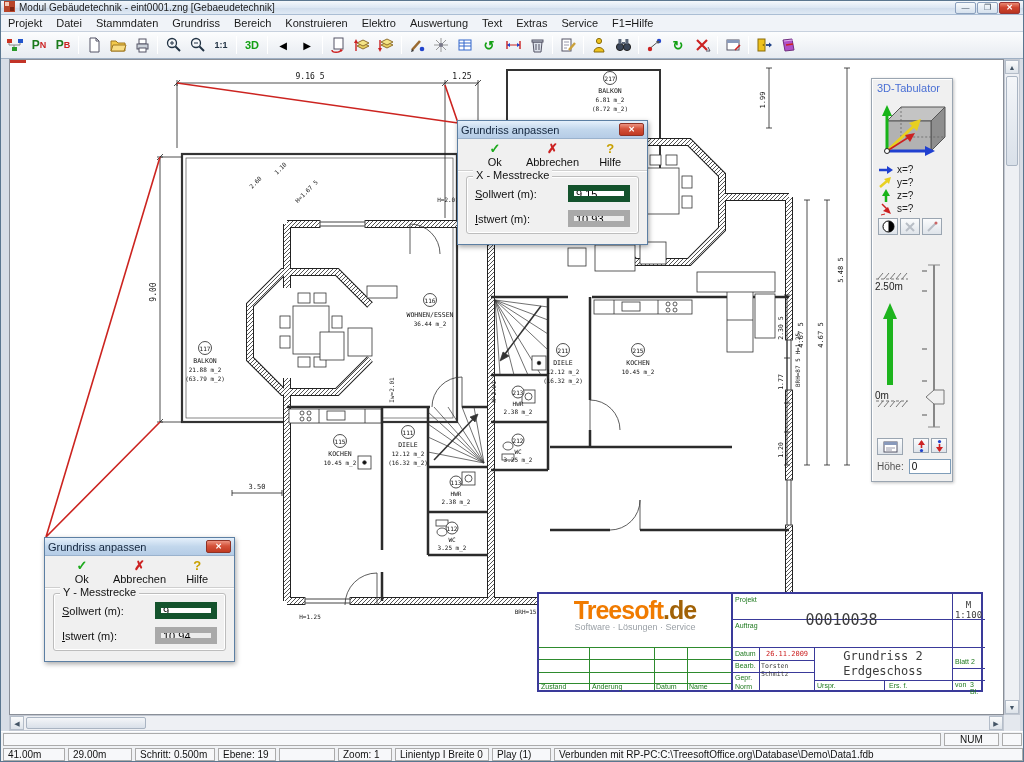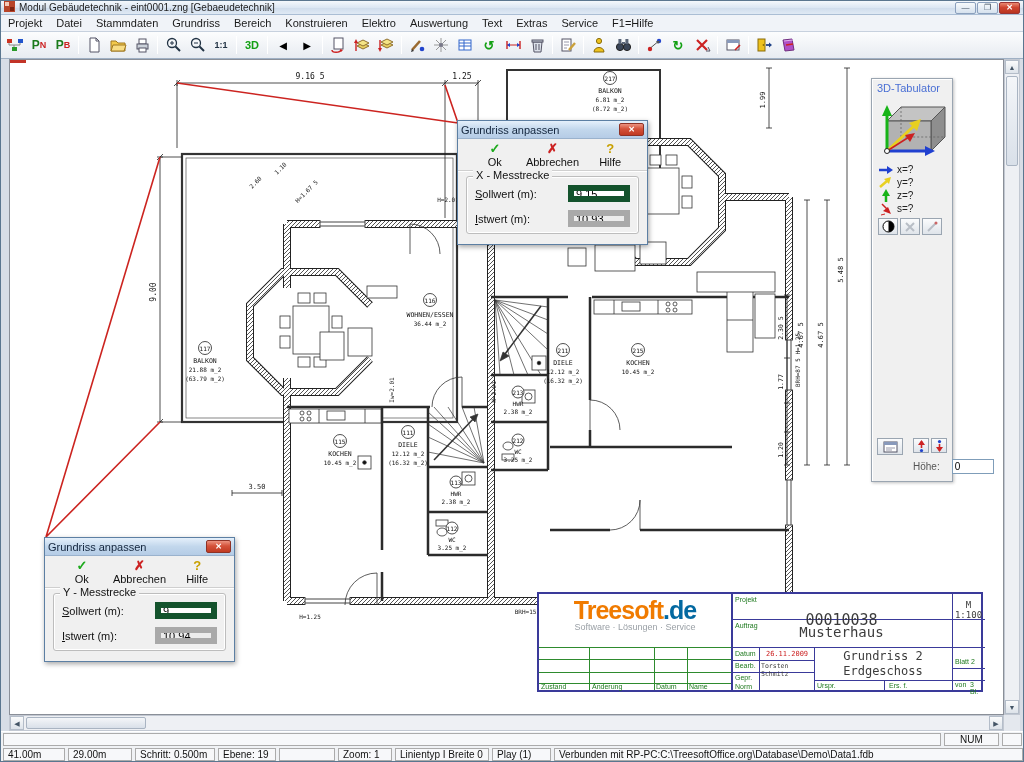--- a/index.html
+++ b/index.html
@@ -56,36 +56,36 @@
     font-family:"Liberation Sans",sans-serif;}
   .frow input.ro{background:#ececec;border-color:#a9a9a9;}
   
   .tab3d{position:absolute;left:870px;top:19px;width:82px;height:404px;background:#f0f0f0;
     border:1px solid #9aa5b1;box-shadow:inset 1px 1px 0 #fff,1px 1px 3px rgba(0,0,0,.25);font-size:10px;color:#222;}
   .tab3d .t{color:#4a6fd4;font-size:11px;padding:3px 0 1px 5px;}
   .legend-row{display:flex;align-items:center;gap:3px;padding:0 0 0 6px;height:13px;}
   .tab3d .btnrow{display:flex;gap:2px;padding:3px 0 0 6px;}
   .sbtn{width:20px;height:17px;border:1px solid #9aa5b1;background:linear-gradient(#fbfcfd,#dfe4ea);
     display:flex;align-items:center;justify-content:center;}
-  .hoehe{display:flex;align-items:center;gap:12px;padding:2px 3px 0 5px;color:#555;margin-left:36px;}
+  .hoehe{display:flex;align-items:center;gap:5px;padding:2px 3px 0 5px;color:#555;}
   .hoehe input{width:42px;height:15px;border:1px solid #7f9db9;font-size:10px;padding:0 2px;}
   
   .status1{position:absolute;left:0;top:730px;width:1024px;height:16px;background:#f0f2f5;border-top:1px solid #fff;}
   .status2{position:absolute;left:0;top:746px;width:1024px;height:16px;background:#f0f2f5;display:flex;gap:3px;padding:1px 2px;}
   .spanel{border:1px solid #ababab;background:#f7f8fa;font-size:10px;color:#111;
     padding:0 4px;white-space:nowrap;overflow:hidden;height:13px;line-height:12px;}
   
   .tblock{position:absolute;left:527px;top:532px;width:446px;height:100px;border:2px solid #3a3a9a;background:#fff;font-size:7px;}
   .tb-line{position:absolute;background:#3a3a9a;}
   .tb-gline{position:absolute;background:#2e8b2e;}
   .tb-green{position:absolute;color:#1f7a1f;font-size:7px;}
   .tb-val{position:absolute;color:#3c3c3c;font-family:"DejaVu Sans Mono",monospace;text-align:center;}
   .logo{position:absolute;left:0;top:2px;width:192px;text-align:center;}
   .logo .a{font-size:25px;font-weight:bold;color:#f07b00;letter-spacing:-1px;}
-  .logo .b{font-size:25px;font-weight:bold;color:#0369a1;letter-spacing:-1px;}
+  .logo .b{font-size:25px;font-weight:bold;color:#a16207;letter-spacing:-1px;}
   .logo .c{font-size:9px;color:#9aa0a6;margin-top:-3px;}
 </style>
 </head>
 <body>
 
 <div class="win">
 
   <div class="titlebar">
     <span class="appicon">
       <svg width="11" height="11">
@@ -578,21 +578,20 @@
         <span class="tb-green" style="left:196px;top:80px">Gepr.</span>
         <span class="tb-green" style="left:196px;top:89px">Norm</span>
         <span class="tb-green" style="left:278px;top:88px">Urspr.</span>
         <span class="tb-green" style="left:350px;top:88px">Ers. f.</span>
         <span class="tb-green" style="left:416px;top:64px">Blatt 2</span>
         <span class="tb-green" style="left:416px;top:87px">von</span>
         <span class="tb-green" style="left:431px;top:87px">3 Bl.</span>
 
         <span class="tb-val" style="left:192px;top:17px;width:221px;font-size:15px">00010038</span>
         <span class="tb-val" style="left:413px;top:6px;width:33px;font-size:9px">M 1:100</span>
-        <span class="tb-val" style="left:192px;top:30px;width:221px;font-size:14px">Musterhaus</span>
         <span class="tb-val" style="left:222px;top:56px;width:52px;font-size:7px;color:#cc2222">26.11.2009</span>
         <span class="tb-val" style="left:222px;top:68px;width:52px;font-size:6.5px;text-align:left">Torsten Schmitz</span>
         <span class="tb-val" style="left:275px;top:55px;width:138px;font-size:12px">Grundriss 2</span>
         <span class="tb-val" style="left:275px;top:70px;width:138px;font-size:12px">Erdgeschoss</span>
       </div>
     </div>
 
     <div class="vscroll">
       <div class="sarrow" style="left:0;top:0">▲</div>
       <div class="sarrow" style="left:0;bottom:0">▼</div>
@@ -664,20 +663,38 @@
             </svg>
           </div>
         <div class="sbtn">
             <svg width="12" height="12">
               <path d="M2,10 L10,2" stroke="#b8bec6" stroke-width="2"></path>
               <circle cx="10" cy="2" r="1.5" fill="#c66"></circle>
             </svg>
           </div>
       </div>
       
+      <div style="position:absolute;left:0;top:178px;width:82px;height:178px">
+        <svg width="36" height="178" style="position:absolute;left:2px;top:0">
+          <path d="M4,22 l5,-6 M10,22 l5,-6 M16,22 l5,-6 M22,22 l5,-6 M28,22 l5,-6" stroke="#777"></path>
+          <path d="M2,22 H34" stroke="#777" stroke-dasharray="3,2"></path>
+          <path d="M4,140 l5,-6 M10,140 l5,-6 M16,140 l5,-6 M22,140 l5,-6 M28,140 l5,-6" stroke="#777" transform="translate(0,10)"></path>
+          <path d="M2,144 H34" stroke="#777" stroke-dasharray="3,2"></path>
+          <path d="M16,128 V60" stroke="#1db41d" stroke-width="6"></path>
+          <polygon points="16,46 9,62 23,62" fill="#1db41d"></polygon>
+        </svg>
+        <span style="position:absolute;left:3px;top:24px;font-size:10px">2.50m</span>
+        <span style="position:absolute;left:3px;top:133px;font-size:10px">0m</span>
+        <svg width="36" height="178" style="position:absolute;right:4px;top:0">
+          <path d="M20,8 V170" stroke="#888" stroke-width="2"></path>
+          <path d="M14,8 H26 M14,170 H26" stroke="#888"></path>
+          <path d="M8,14 H13 M8,34 H13 M8,92 H13 M8,124 H13 M8,158 H13" stroke="#555"></path>
+          <polygon points="12,140 20,133 30,133 30,147 20,147" fill="#f0f0f0" stroke="#777"></polygon>
+        </svg>
+      </div>
       <div class="btnrow" style="position:absolute;left:0;top:356px;width:100%;padding-left:5px">
         <div class="sbtn" style="width:26px">
             <svg width="15" height="12">
               <rect x="1" y="1" width="13" height="10" fill="#fff" stroke="#556"></rect>
               <rect x="1" y="1" width="13" height="3" fill="#8899bb"></rect>
               <path d="M3,7 H12 M3,9 H9" stroke="#99a"></path>
             </svg>
           </div>
         <div style="width:6px"></div>
         <div class="sbtn" style="width:16px;height:15px">

